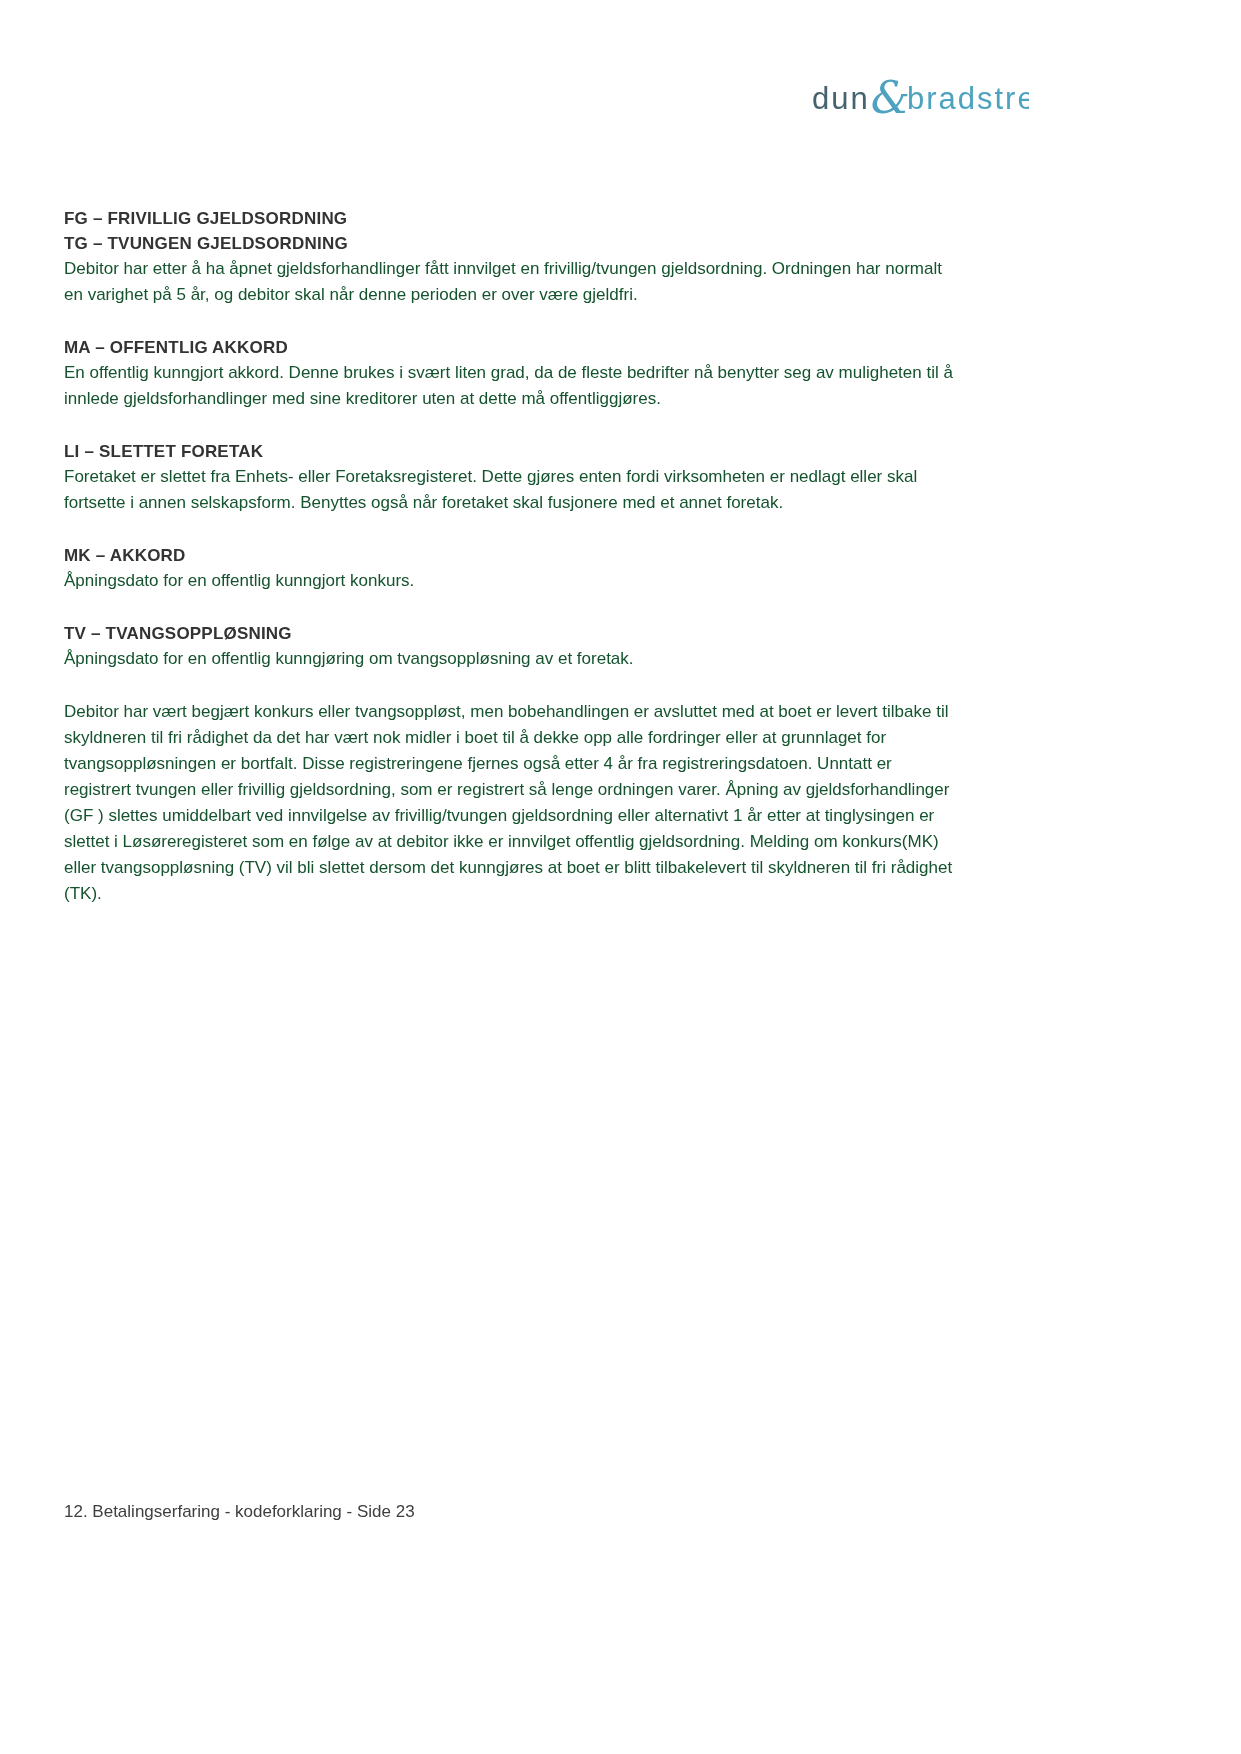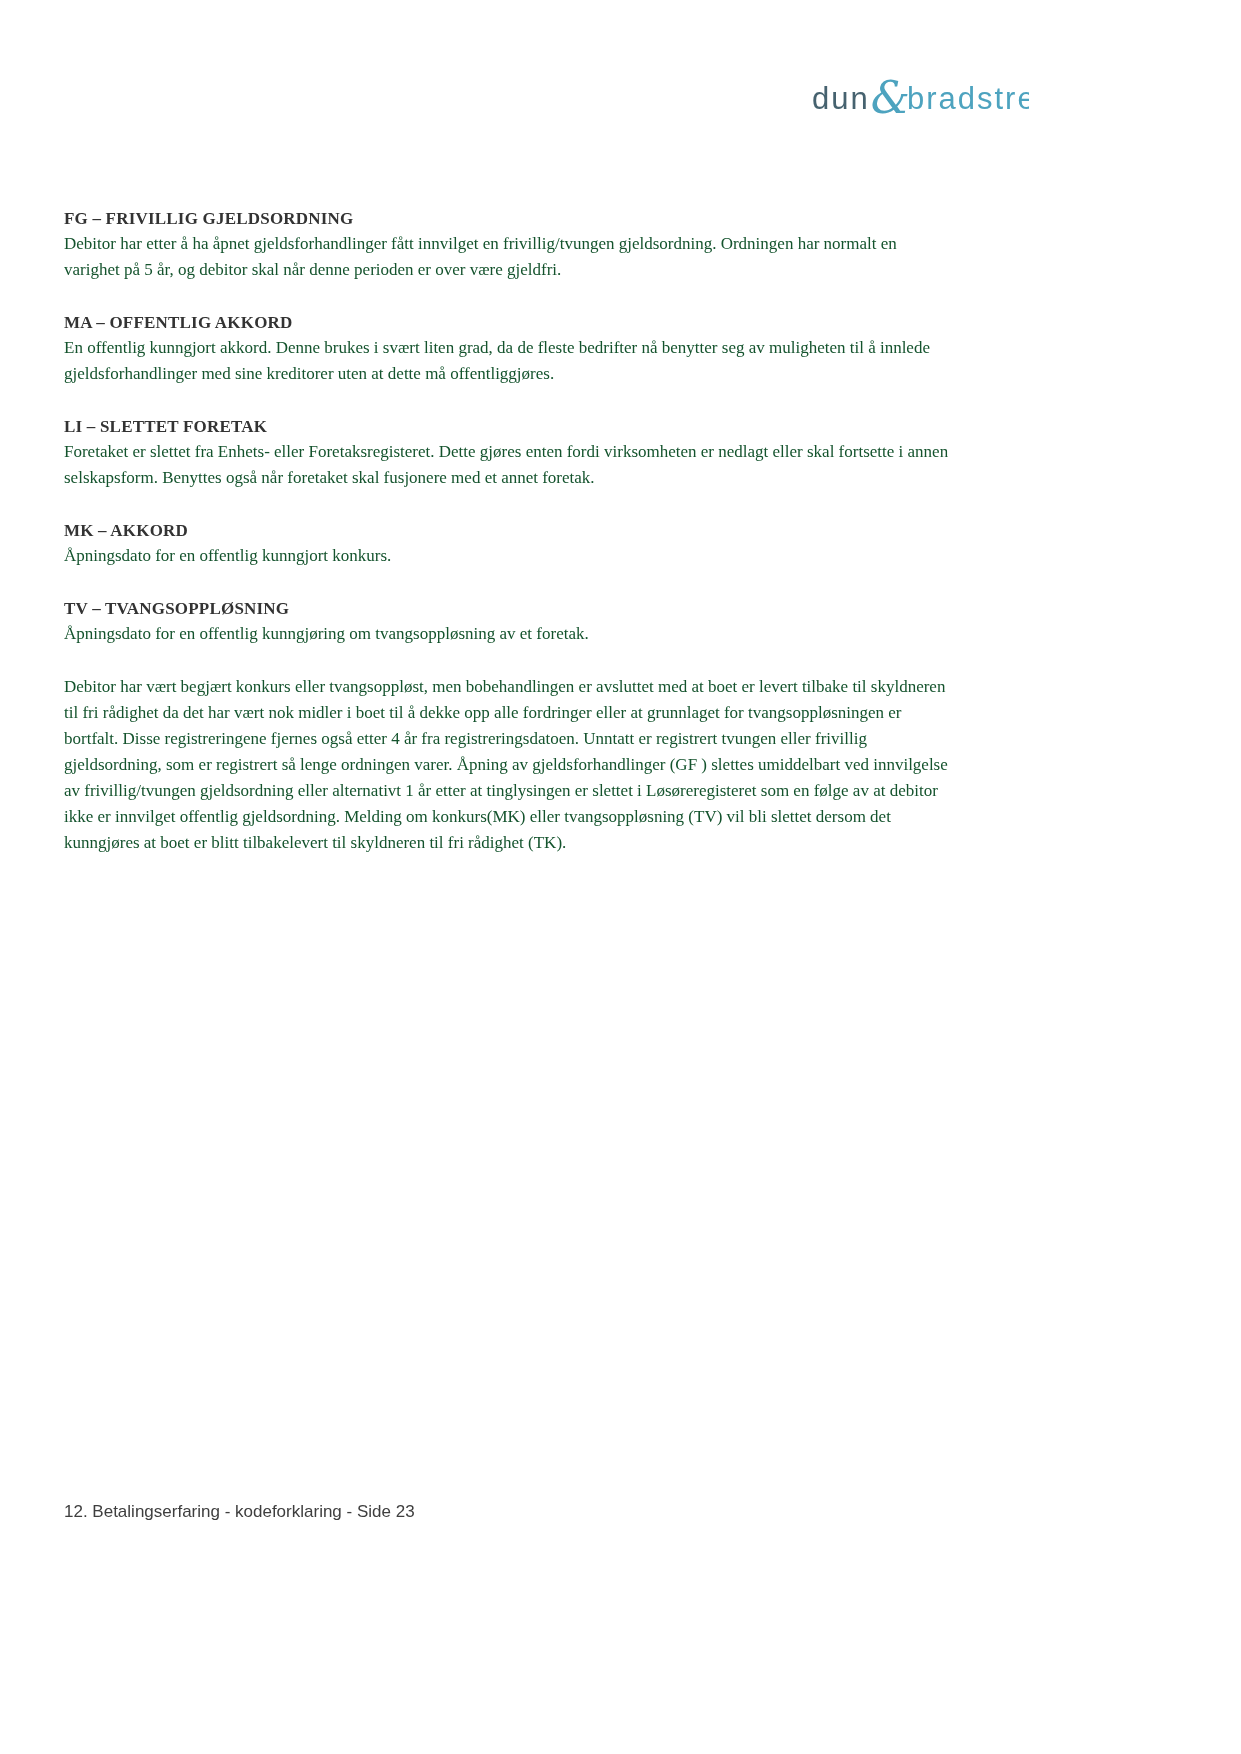--- a/index.html
+++ b/index.html
@@ -37,21 +37,21 @@
   }
   .logo-brad { color: #4da3bf; }
 
   .content {
     position: absolute;
     top: 206px;
     left: 64px;
     width: 890px;
     color: #3e3e3e;
   }
-  .sec { margin: 0 0 27px 0; font-family: Liberation Serif, serif; }
+  .sec { margin: 0 0 27px 0; }
   .sec h3 {
     margin: 0;
     font-size: 17px;
     line-height: 25px;
     font-weight: bold;
     color: #333333;
     letter-spacing: 0.2px;
   }
   .sec p {
     margin: 0;
@@ -77,20 +77,21 @@
   <div class="logo">
     <span class="logo-dun">dun</span>
     <span class="logo-amp">&amp;</span>
     <span class="logo-brad">bradstreet</span>
   </div>
 
   <main class="content">
 
     <section class="sec">
       <h3>FG – FRIVILLIG GJELDSORDNING</h3>
+      <h3>TG – TVUNGEN GJELDSORDNING</h3>
       <p>Debitor har etter å ha åpnet gjeldsforhandlinger fått innvilget en frivillig/tvungen gjeldsordning. Ordningen har normalt en varighet på 5 år, og debitor skal når denne perioden er over være gjeldfri.</p>
     </section>
 
     <section class="sec">
       <h3>MA – OFFENTLIG AKKORD</h3>
       <p>En offentlig kunngjort akkord. Denne brukes i svært liten grad, da de fleste bedrifter nå benytter seg av muligheten til å innlede gjeldsforhandlinger med sine kreditorer uten at dette må offentliggjøres.</p>
     </section>
 
     <section class="sec">
       <h3>LI – SLETTET FORETAK</h3>

